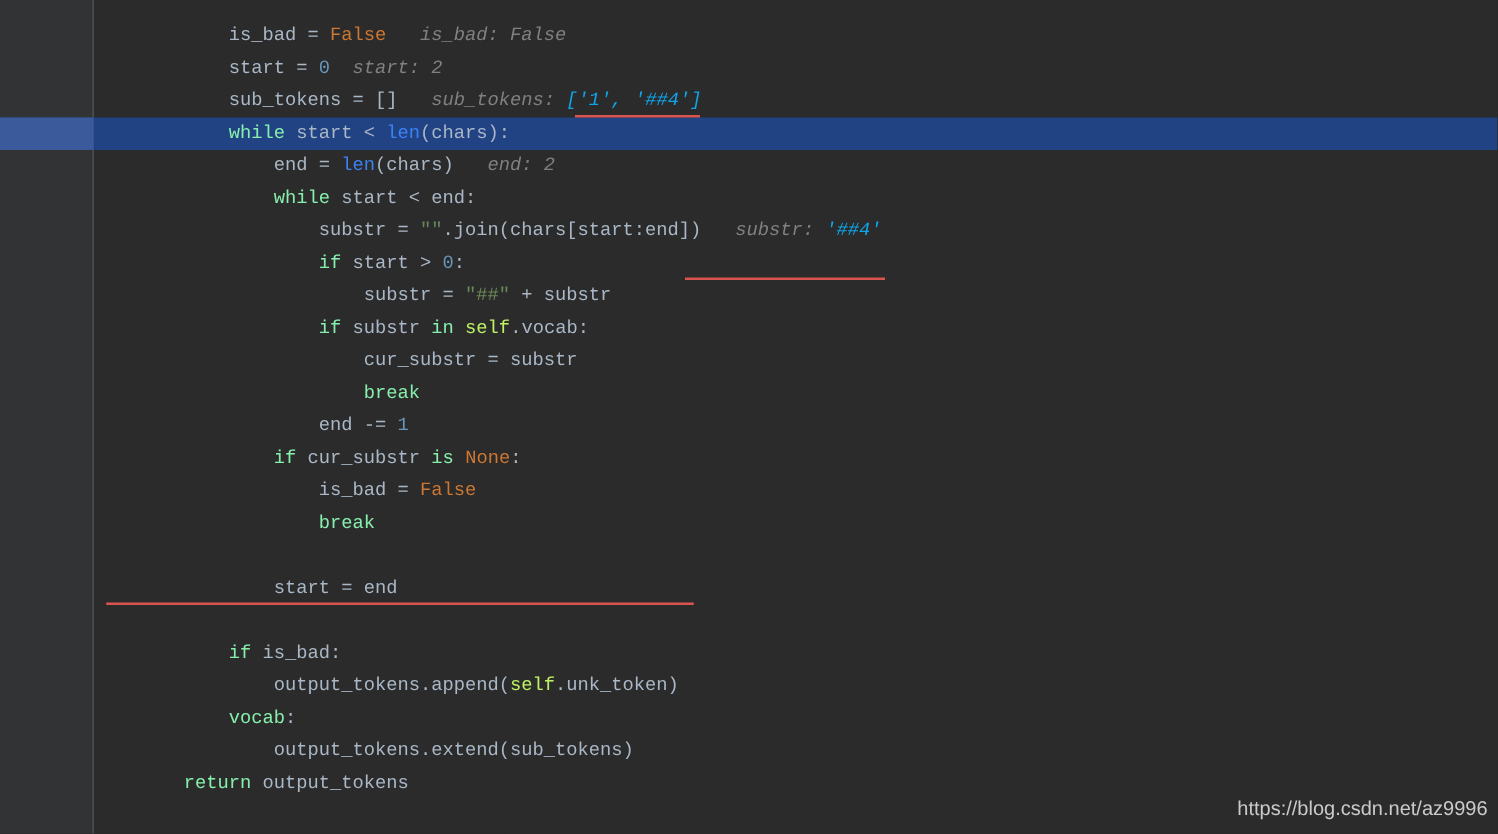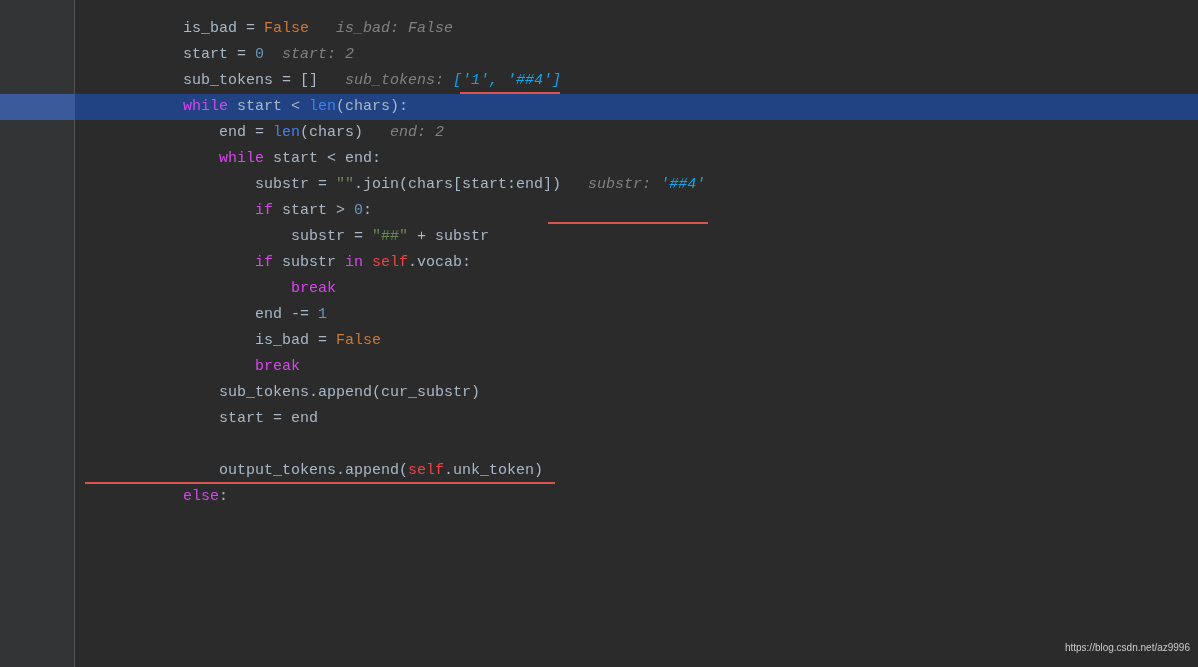--- a/index.html
+++ b/index.html
@@ -49,42 +49,42 @@
   .highlighted-gutter {
     position: absolute;
     left: 0;
     width: 75px;
     height: 26px;
     top: 94px;
     background: #3a5a9c;
     z-index: 1;
   }
   .code-content { position: relative; z-index: 2; font-family: Liberation Mono, monospace; }
-  .kw { color: #d946ef; }
+  .kw { color: #86efac; }
   .builtin { color: #3b82f6; }
-  .self { color: #ef4444; }
+  .self { color: #bef264; }
   .str { color: #6a8759; }
   .num { color: #6897bb; }
   .const { color: #cc7832; }
   .ident { color: #a9b7c6; }
   .comment-hint { color: #808080; font-style: italic; }
   .hint-val { color: #0ea5e9; }
   .annotation {
     position: absolute;
     border-bottom: 2px solid #d9534f;
     height: 0;
     z-index: 5;
   }
   .watermark {
     position: absolute;
     right: 8px;
     bottom: 6px;
     color: #dcdcdc;
     font-family: Arial, sans-serif;
-    font-size: 10px;
+    font-size: 16px;
     opacity: 0.9;
     z-index: 10;
     margin-left: 12px;
   }
 </style>
 </head>
 <body>
 
 <div class="gutter"></div>
 <div class="highlighted-gutter"></div>
@@ -106,43 +106,47 @@
   <div class="line"><span>                </span><span class="kw">while</span><span> start &lt; end:</span></div>
 
   <div class="line"><span>                    </span><span>substr = </span><span class="str">""</span><span>.join(chars[start:end])</span><span class="comment-hint"><span>   substr: </span><span class="hint-val">'##4'</span></span></div>
 
   <div class="line"><span>                    </span><span class="kw">if</span><span> start &gt; </span><span class="num">0</span><span>:</span></div>
 
   <div class="line"><span>                        </span><span>substr = </span><span class="str">"##"</span><span> + substr</span></div>
 
   <div class="line"><span>                    </span><span class="kw">if</span><span> substr </span><span class="kw">in</span><span> </span><span class="self">self</span><span>.vocab:</span></div>
 
+  <div class="line"><span>                        </span><span>cur_substr = substr</span></div>
 
   <div class="line"><span>                        </span><span class="kw">break</span></div>
 
   <div class="line"><span>                    </span><span>end -= </span><span class="num">1</span></div>
 
+  <div class="line"><span>                </span><span class="kw">if</span><span> cur_substr </span><span class="kw">is</span><span> </span><span class="const">None</span><span>:</span></div>
 
   <div class="line"><span>                    </span><span>is_bad = </span><span class="const">False</span></div>
 
   <div class="line"><span>                    </span><span class="kw">break</span></div>
 
-  <div class="line"><span>                </span><span>sub_tokens.append(cur_substr)</span></div>
+  <div class="line"><span>                </span></div>
 
   <div class="line"><span>                </span><span>start = end</span></div>
 
   <div class="line"></div>
 
+  <div class="line"><span>            </span><span class="kw">if</span><span> is_bad:</span></div>
 
   <div class="line"><span>                </span><span>output_tokens.append(</span><span class="self">self</span><span>.unk_token)</span></div>
 
-  <div class="line"><span>            </span><span class="kw">else</span><span>:</span></div>
+  <div class="line"><span>            </span><span class="kw">vocab</span><span>:</span></div>
 
-  <div class="line"><span>                </span></div>
+  <div class="line"><span>                </span><span>output_tokens.extend(sub_tokens)</span></div>
 
+  <div class="line"><span>        </span><span class="kw">return</span><span> output_tokens</span></div>
  </div>
 </div>
 
 <div class="annotation" style="left:460px; top:92px; width:100px;"></div>
 <div class="annotation" style="left:548px; top:222px; width:160px;"></div>
 <div class="annotation" style="left:85px; top:482px; width:470px;"></div>
 
 <div class="watermark">https://blog.csdn.net/az9996</div>
 
 </body></html>

